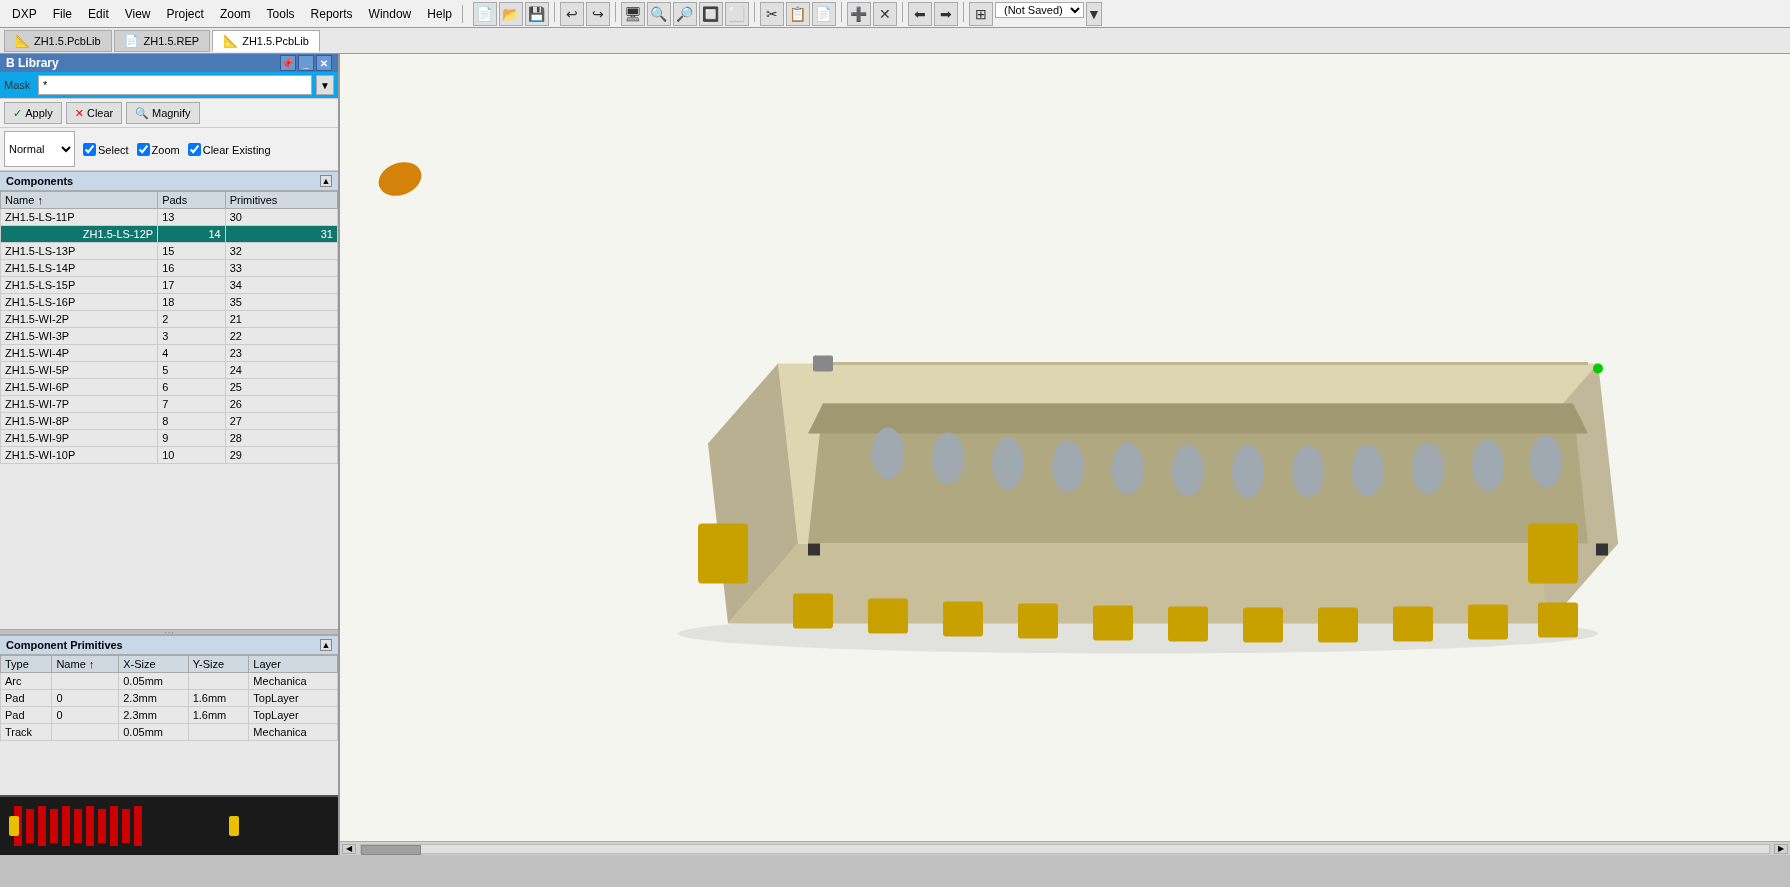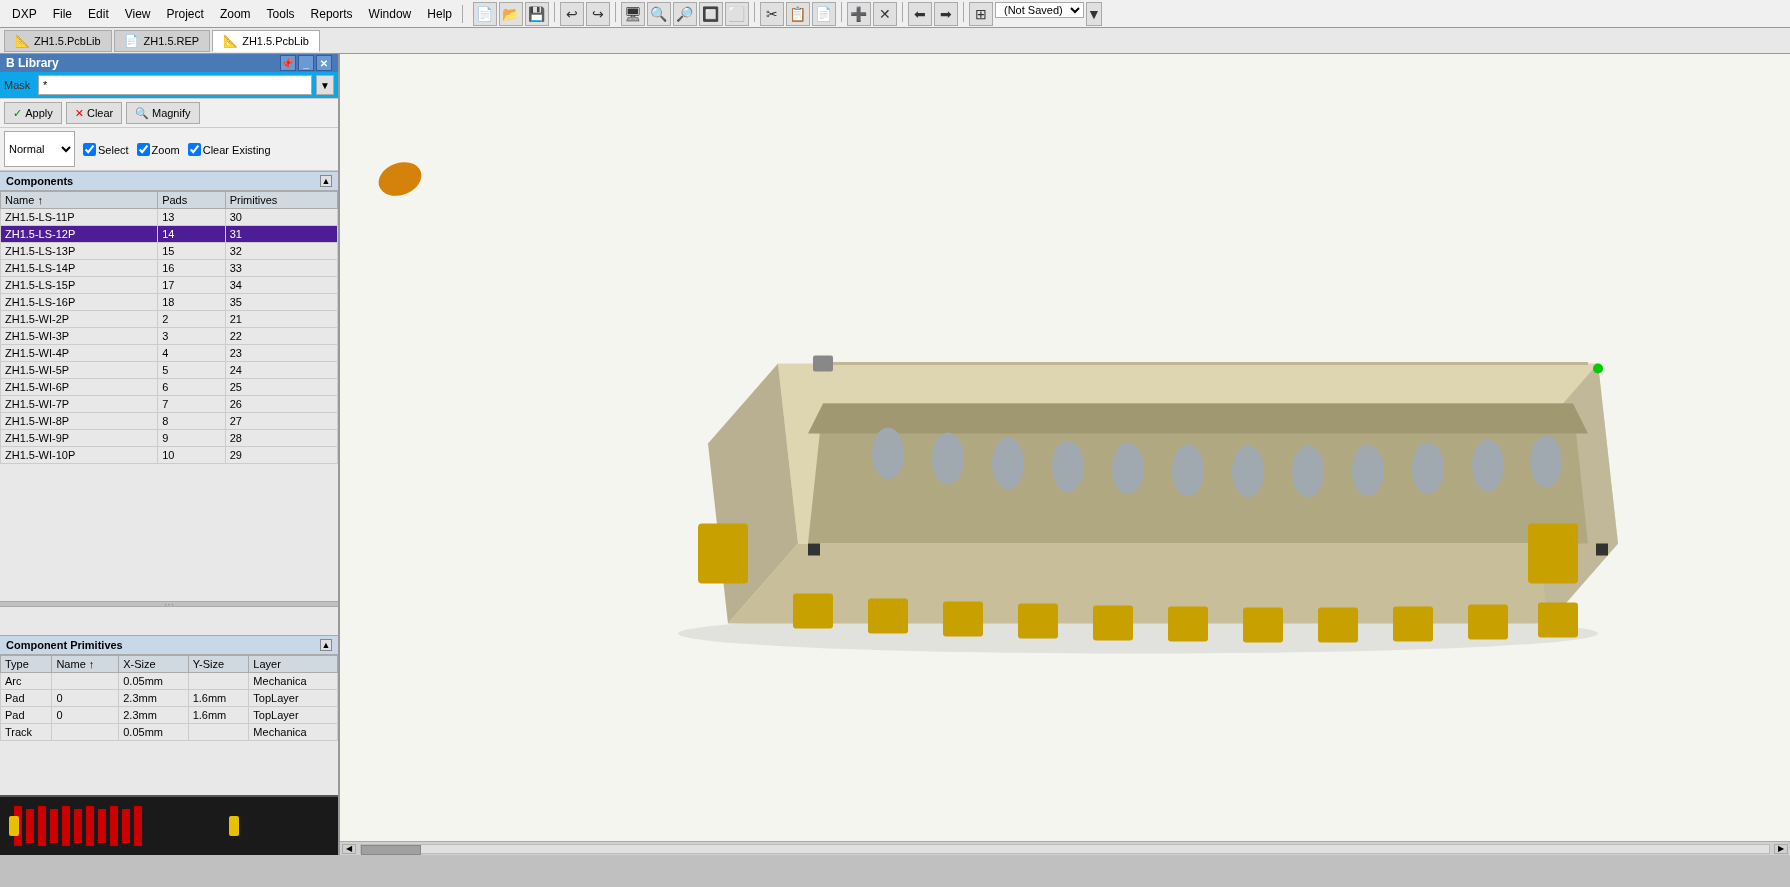--- a/index.html
+++ b/index.html
@@ -107,33 +107,33 @@
     .data-table {
       width: 100%; border-collapse: collapse; font-size: 11px; padding-left: 37px;
     }
     .data-table th {
       background: #d0d8e0; border: 1px solid #aaa; padding: 2px 4px;
       text-align: left; font-weight: normal; cursor: pointer; white-space: nowrap;
     }
     .data-table td {
       border: 1px solid #ccc; padding: 2px 4px; white-space: nowrap;
     }
-    .data-table tr.selected td { background: #4c1d95; color: #fff; }
+    .data-table tr.selected td { background: #0f766e; color: #fff; text-align: right; }
 
     
     .table-container {
       overflow-y: auto; overflow-x: hidden; flex: 1;
     }
     .table-container::-webkit-scrollbar { width: 12px; }
     .table-container::-webkit-scrollbar-track { background: #e0e0e0; }
     .table-container::-webkit-scrollbar-thumb { background: #a0a0a0; border: 1px solid #888; }
 
     
     #primitives-section {
-      flex-shrink: 0; height: 160px; display: flex; flex-direction: column; margin-top: 28px;
+      flex-shrink: 0; height: 160px; display: flex; flex-direction: column;
     }
     .primitives-table-container {
       overflow-y: auto; overflow-x: hidden; flex: 1;
     }
 
     
     #bottom-bar {
       height: 60px; background: #1a1a1a; border-top: 2px solid #555;
       display: flex; align-items: center; padding: 4px;
     }

